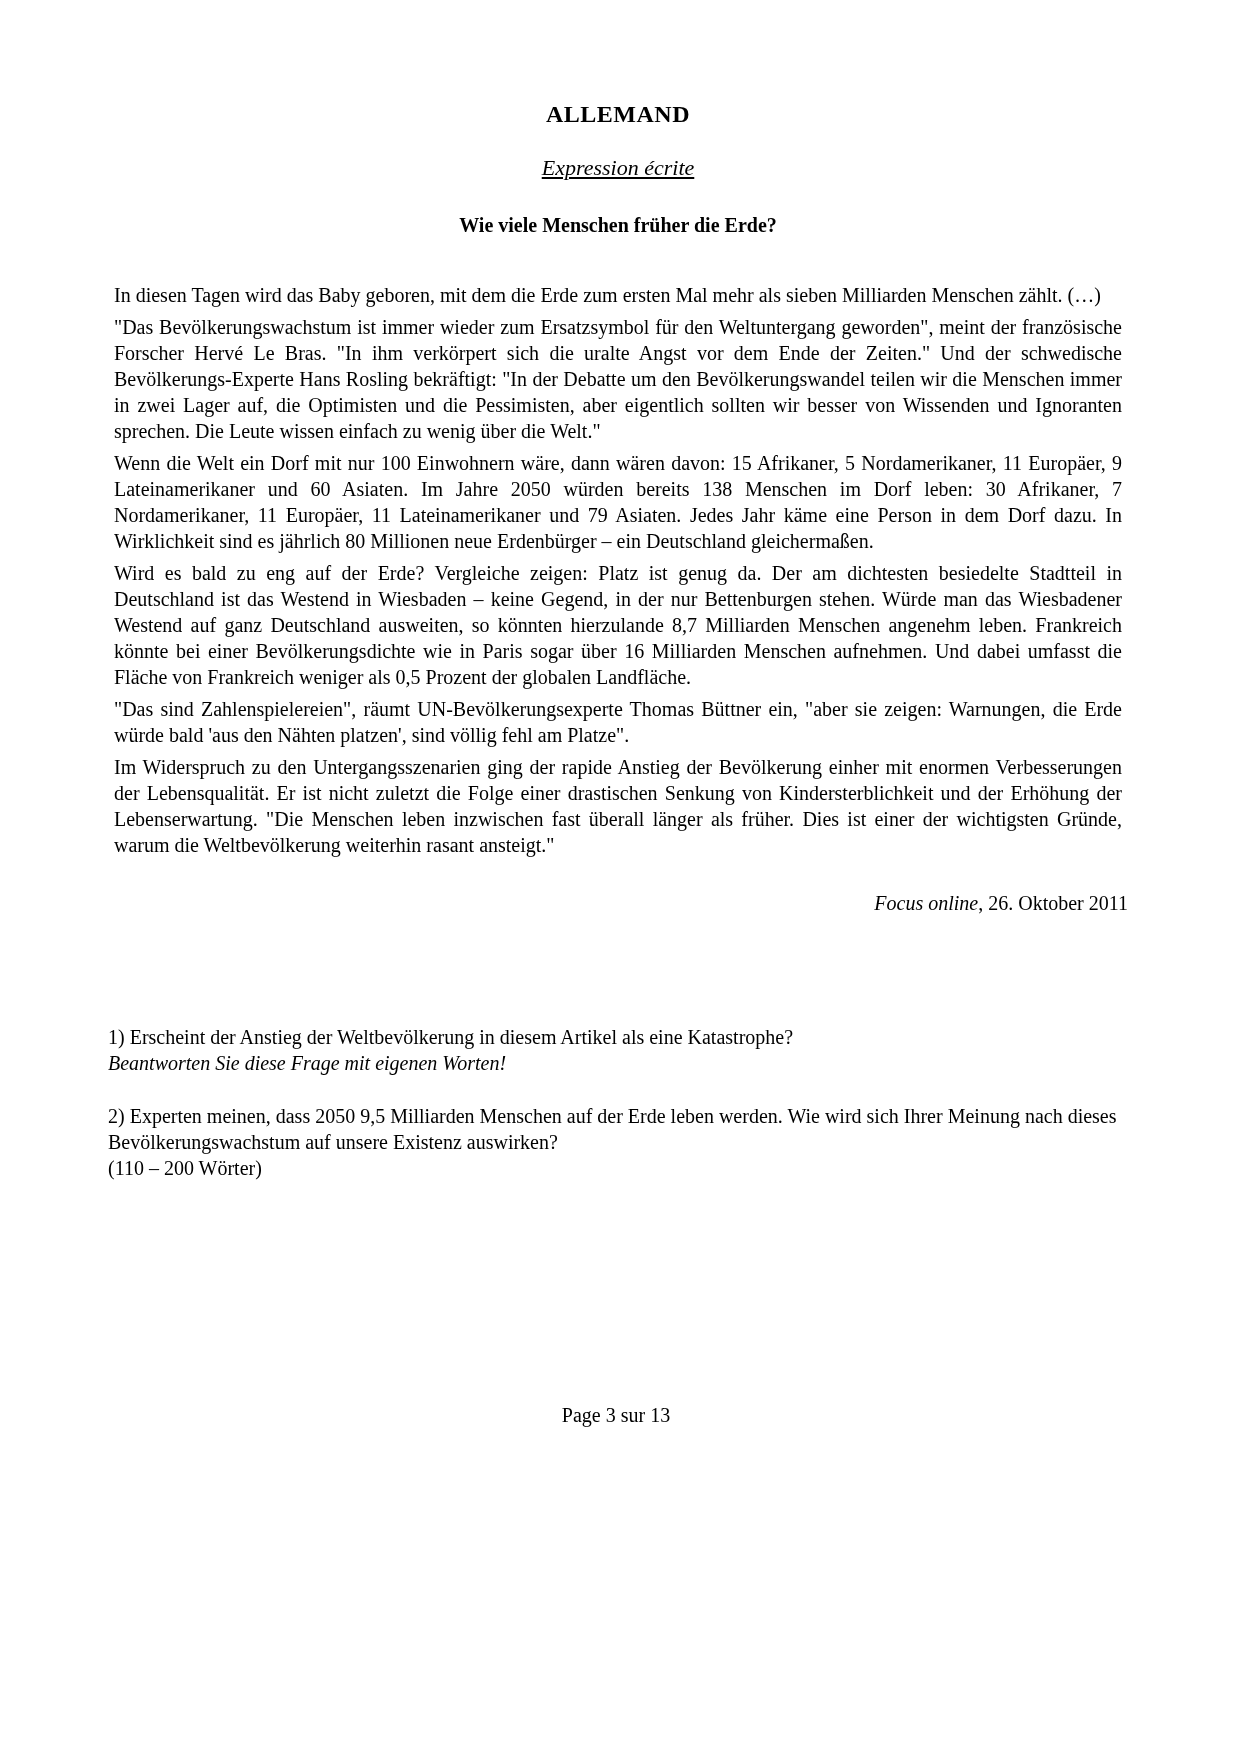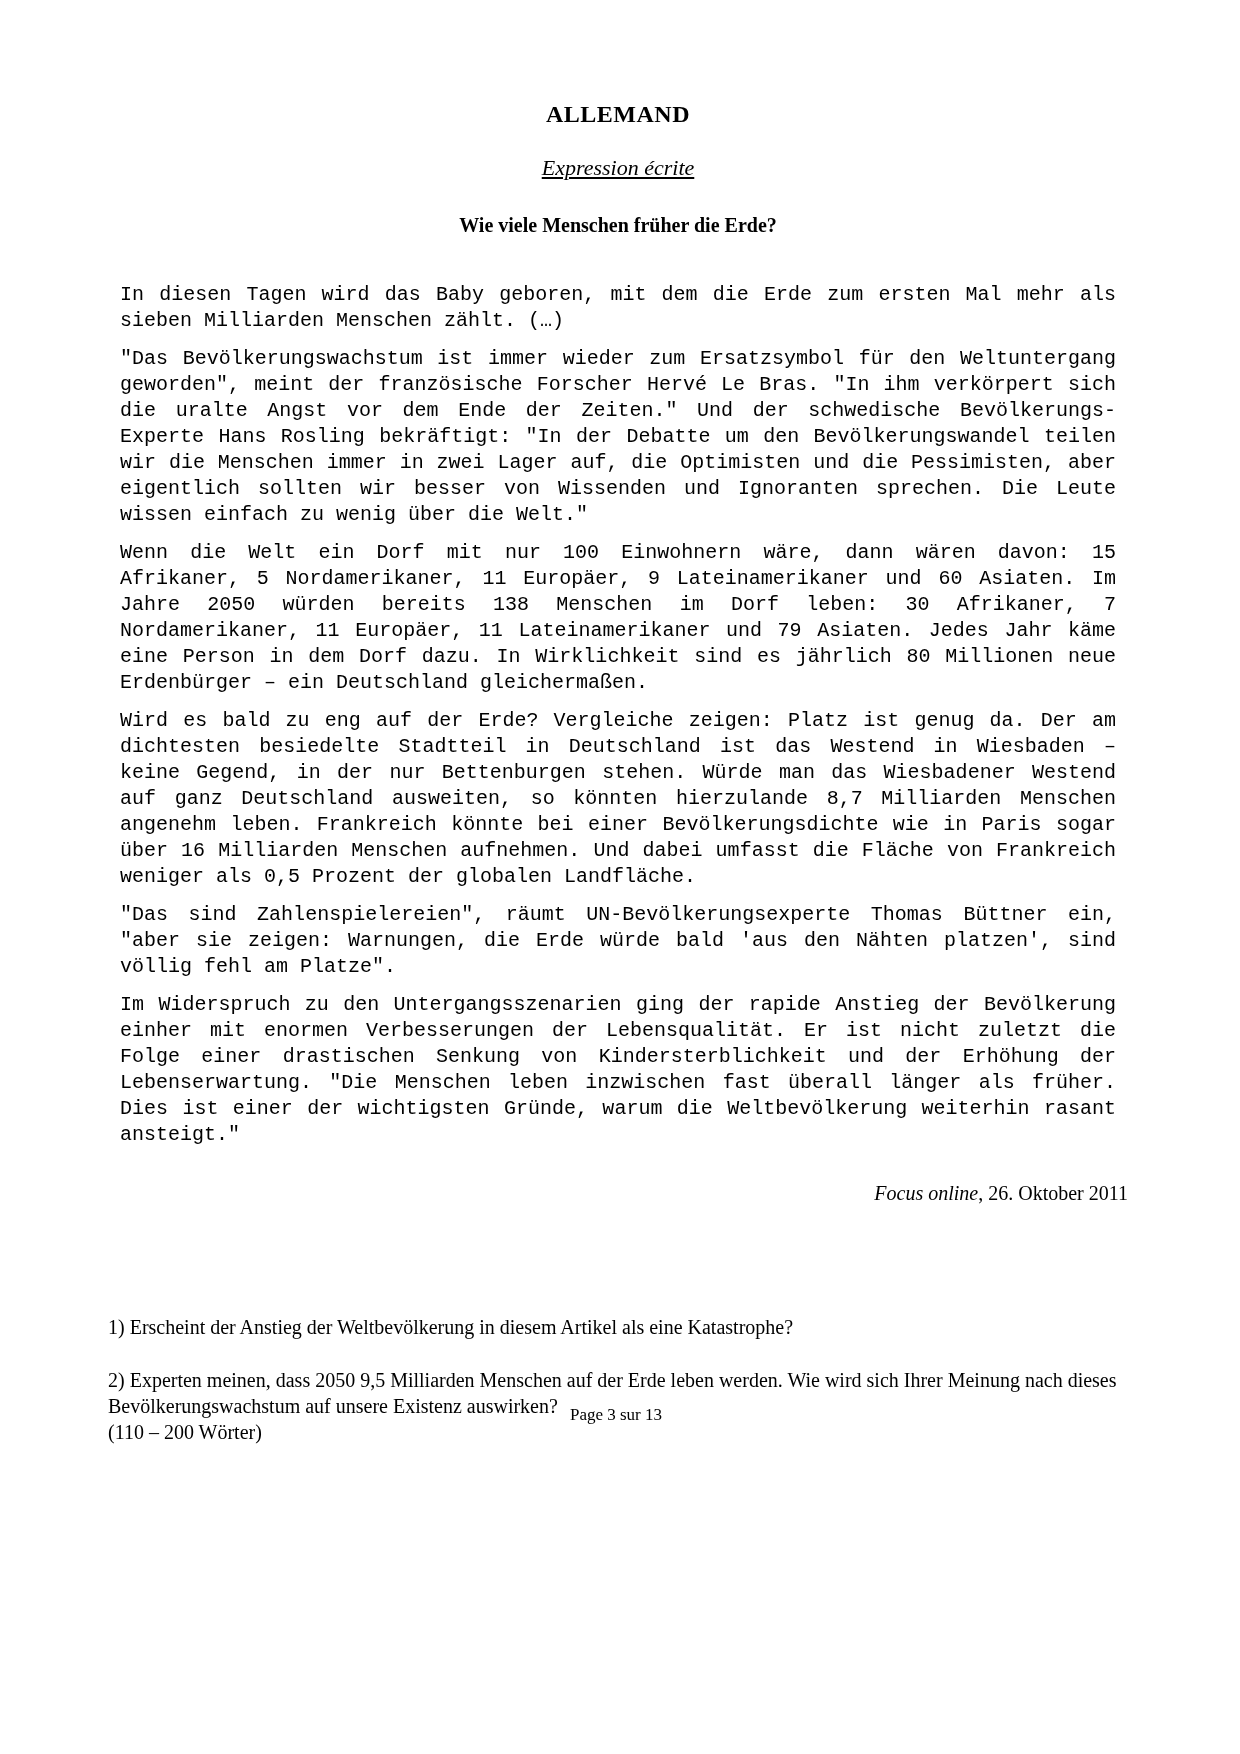--- a/index.html
+++ b/index.html
@@ -37,42 +37,42 @@
     font-size: 20px;
     font-weight: bold;
     line-height: 26px;
   }
   .article-body {
     margin-top: 44px;
     font-size: 20px;
     line-height: 26px;
     text-align: justify;
   }
-  .article-body p { margin: 12px; font-family: Liberation Mono, monospace; }
+  .article-body p { margin: 6px; }
   .attribution {
     margin-top: 32px;
     text-align: right;
     font-size: 20px;
     line-height: 26px;
   }
   .italic { font-style: italic; }
   .questions {
     margin-top: 108px;
     font-size: 20px;
     line-height: 26px;
   }
   .question p { margin: 0; }
   .question + .question { margin-top: 27px; }
   .page-footer {
     position: absolute;
     left: 0;
     right: 8px;
     bottom: 240px;
     text-align: center;
-    font-size: 17px;
+    font-size: 20px;
     line-height: 26px;
   }
 </style>
 </head>
 <body>
 
 <div class="page">
 
   <h1 class="doc-title">ALLEMAND</h1>
 
@@ -87,20 +87,21 @@
     <p>Wird es bald zu eng auf der Erde? Vergleiche zeigen: Platz ist genug da. Der am dichtesten besiedelte Stadtteil in Deutschland ist das Westend in Wiesbaden – keine Gegend, in der nur Bettenburgen stehen. Würde man das Wiesbadener Westend auf ganz Deutschland ausweiten, so könnten hierzulande 8,7 Milliarden Menschen angenehm leben. Frankreich könnte bei einer Bevölkerungsdichte wie in Paris sogar über 16 Milliarden Menschen aufnehmen. Und dabei umfasst die Fläche von Frankreich weniger als 0,5 Prozent der globalen Landfläche.</p>
     <p>"Das sind Zahlenspielereien", räumt UN-Bevölkerungsexperte Thomas Büttner ein, "aber sie zeigen: Warnungen, die Erde würde bald 'aus den Nähten platzen', sind völlig fehl am Platze".</p>
     <p>Im Widerspruch zu den Untergangsszenarien ging der rapide Anstieg der Bevölkerung einher mit enormen Verbesserungen der Lebensqualität. Er ist nicht zuletzt die Folge einer drastischen Senkung von Kindersterblichkeit und der Erhöhung der Lebenserwartung. "Die Menschen leben inzwischen fast überall länger als früher. Dies ist einer der wichtigsten Gründe, warum die Weltbevölkerung weiterhin rasant ansteigt."</p>
   </div>
 
   <div class="attribution"><span class="italic">Focus online</span><span>, 26. Oktober 2011</span></div>
 
   <div class="questions">
     <div class="question">
       <p>1) Erscheint der Anstieg der Weltbevölkerung in diesem Artikel als eine Katastrophe?</p>
+      <p class="italic">Beantworten Sie diese Frage mit eigenen Worten!</p>
     </div>
     <div class="question">
       <p>2) Experten meinen, dass 2050 9,5 Milliarden Menschen auf der Erde leben werden. Wie wird sich Ihrer Meinung nach dieses Bevölkerungswachstum auf unsere Existenz auswirken?</p>
       <p>(110 – 200 Wörter)</p>
     </div>
   </div>
 
   <div class="page-footer">Page 3 sur 13</div>
 
 </div>

